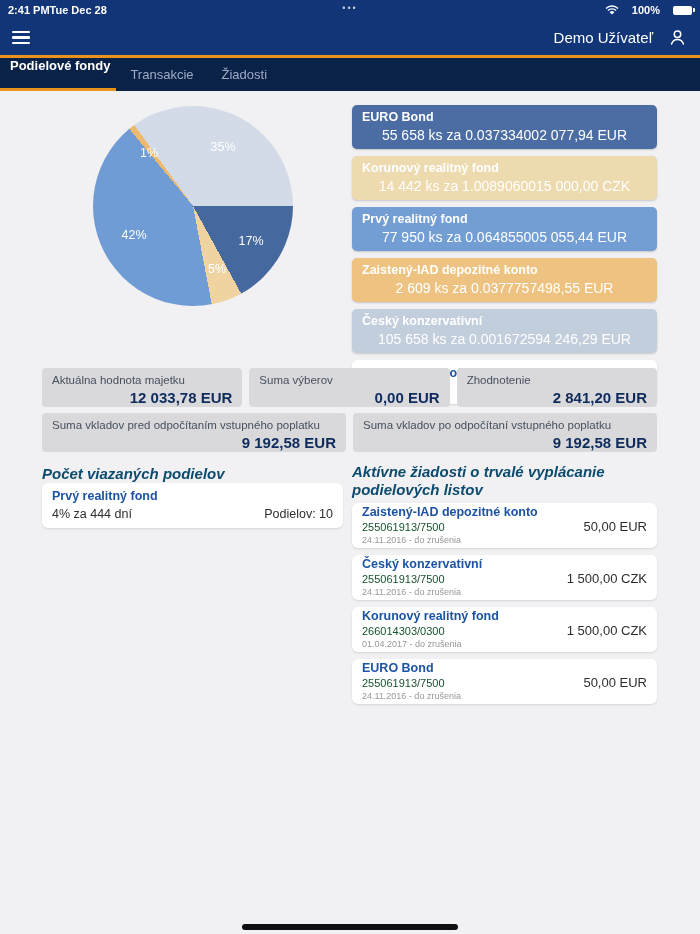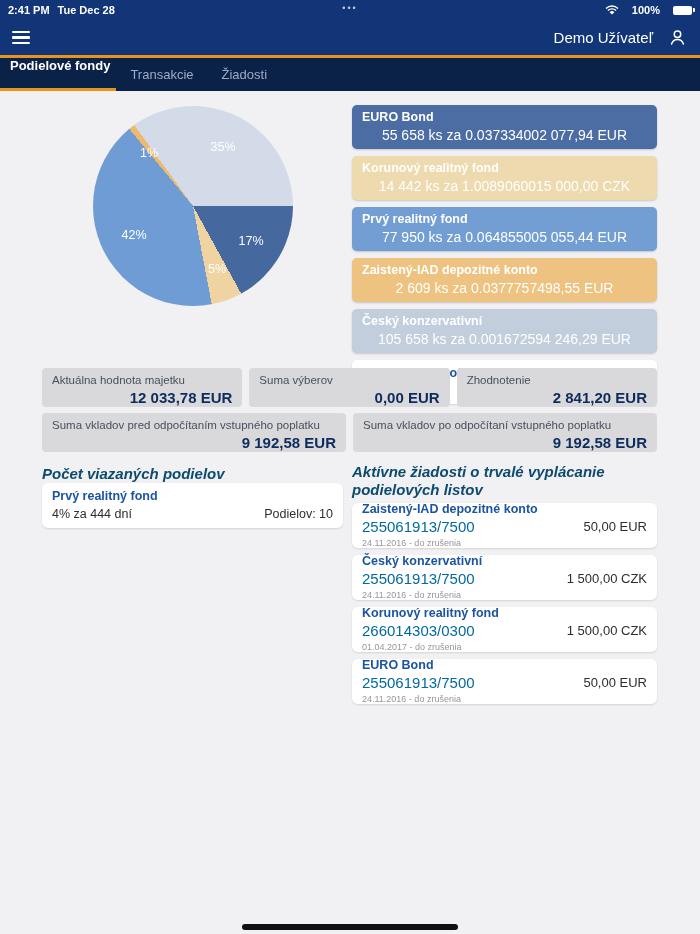--- a/index.html
+++ b/index.html
@@ -2,21 +2,21 @@
 <html><head>
 <meta charset="utf-8">
 <style>
   html,body{margin:0;padding:0;background:#e4e4e6;}
   .app{position:relative;width:700px;height:934px;background:#f1f1f3;overflow:hidden;
        font-family:"Liberation Sans", sans-serif; -webkit-font-smoothing:antialiased;}
 
   
   .statusbar{position:absolute;left:0;top:0;width:700px;height:20px;background:#123577;
              display:flex;align-items:center;justify-content:space-between;padding:0 8px;box-sizing:border-box;}
-  .statusbar .left{display:flex;gap:8px;align-items:center;color:#fff;font-size:11px;font-weight:700;text-align:center;}
+  .statusbar .left{display:flex;align-items:center;color:#fff;font-size:11px;font-weight:700;text-align:center;}
   .statusbar .right{display:flex;gap:13px;align-items:center;color:#fff;font-size:11px;font-weight:700;}
   .sb-dots{position:absolute;left:50%;top:3px;transform:translateX(-50%);color:#c2cbdf;font-size:9px;letter-spacing:2px;}
   .battery{width:19px;height:9px;background:#fff;border-radius:2px;position:relative;}
   .battery:after{content:"";position:absolute;right:-3px;top:2.5px;width:2px;height:4px;background:#fff;border-radius:0 1px 1px 0;}
 
   .navbar{position:absolute;left:0;top:20px;width:700px;height:35px;background:#123577;
           display:flex;align-items:center;justify-content:space-between;padding:0 12px;box-sizing:border-box;}
   .hamburger{display:flex;flex-direction:column;gap:3px;cursor:pointer;}
   .hamburger div{width:18px;height:2.4px;background:#fff;border-radius:1px;}
   .nav-right{display:flex;align-items:center;gap:14px;}
@@ -61,21 +61,21 @@
   .bound-card{position:absolute;left:42px;top:483px;width:281px;background:#fff;border-radius:6px;
               padding:5px 10px;box-shadow:0 1px 2px rgba(0,0,0,.12);cursor:pointer;}
   .bound-card .t{color:#1c54a3;font-size:12.5px;font-weight:700;line-height:1.4;}
   .bound-card .r{display:flex;justify-content:space-between;color:#2e2e30;font-size:12.5px;line-height:1.4;text-align:center;}
 
   .requests{position:absolute;left:352px;top:503px;width:305px;}
   .req-card{position:relative;height:45px;background:#fff;border-radius:6px;margin-bottom:7px;
             padding:4px 10px;box-sizing:border-box;display:flex;flex-direction:column;justify-content:center;
             box-shadow:0 1px 2px rgba(0,0,0,.12);cursor:pointer;}
   .req-card .t{color:#1c54a3;font-size:12.5px;font-weight:700;line-height:1.2;}
-  .req-card .a{color:#0369a1;font-size:15px;line-height:1.25;margin-top:1px;}
+  .req-card .a{color:#14532d;font-size:11px;line-height:1.25;margin-top:1px;}
   .req-card .p{color:#97979c;font-size:9px;line-height:1.2;margin-top:1px;}
   .req-card .amt{position:absolute;right:10px;top:50%;transform:translateY(-50%);color:#2e2e30;font-size:13px;}
 
   .home-indicator{position:absolute;left:242px;top:924px;width:216px;height:5.5px;background:#101010;border-radius:3px;cursor:grab;}
 
   svg{display:block;}
 </style>
 </head>
 <body>
 

